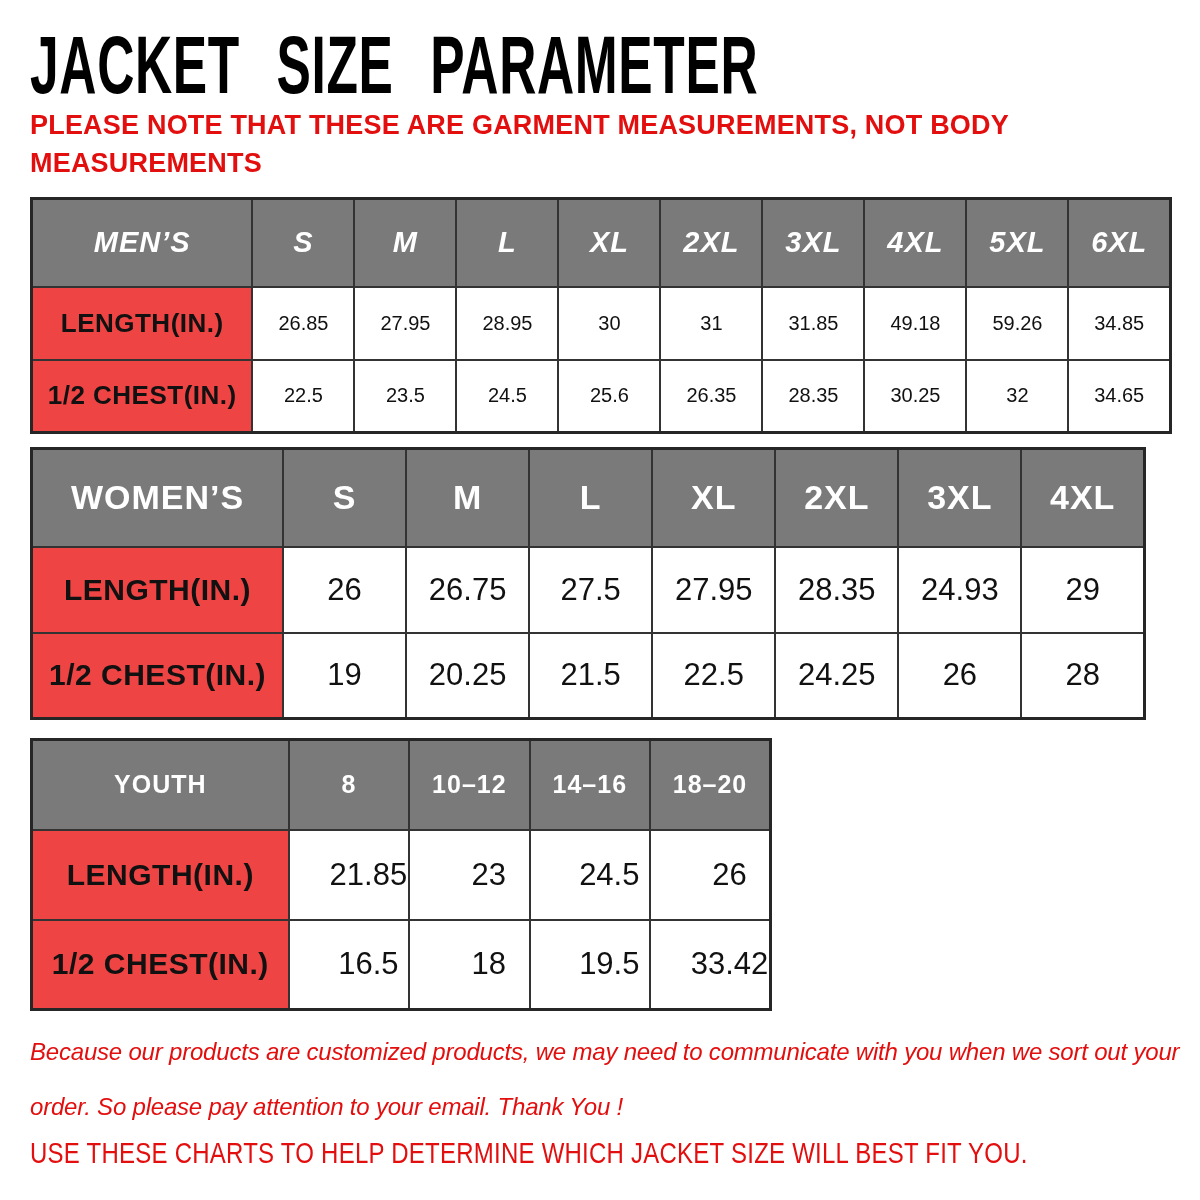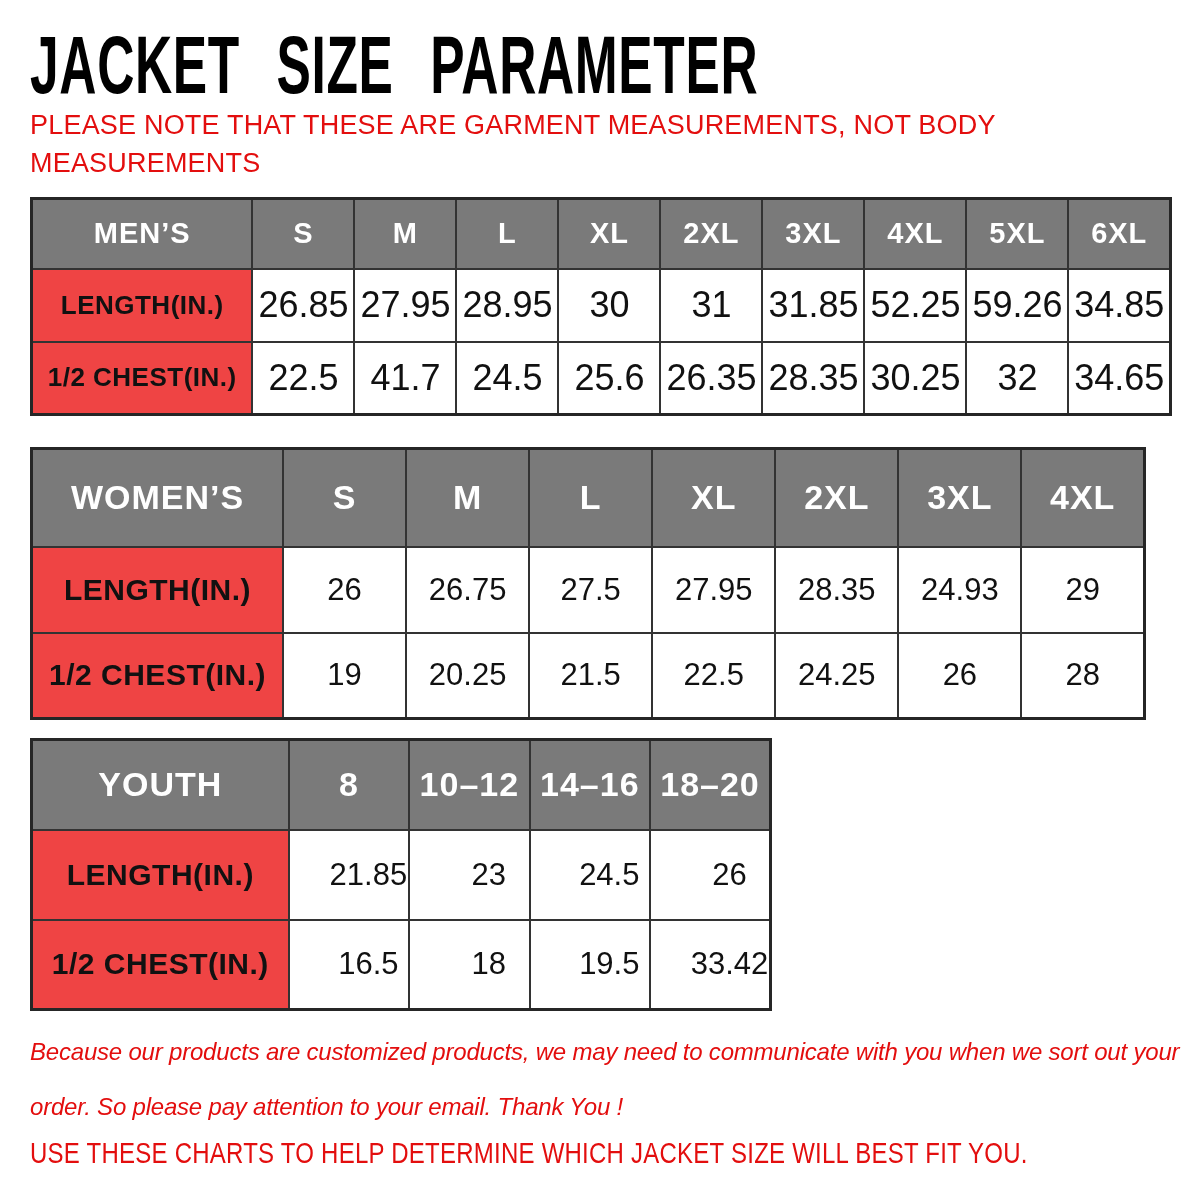--- a/index.html
+++ b/index.html
@@ -15,21 +15,21 @@
     position:absolute;left:30px;top:24px;margin:0;
     font-size:78px;line-height:78px;font-weight:700;color:#000000;
     white-space:nowrap;
     letter-spacing:1px;word-spacing:0.42em;
     transform:scaleX(0.66) scaleY(1.04);transform-origin:left top;
   }
   
   .note{
     position:absolute;left:30px;top:106px;margin:0;
     width:1000px;
-    font-size:27px;line-height:38px;font-weight:400;color:#e30e0e;
+    font-size:27px;line-height:38px;font-weight:700;color:#e30e0e;
     letter-spacing:0.2px;
   }
   
   .size-table{position:absolute;}
   .size-table table{
     width:100%;height:100%;
     border-collapse:collapse;table-layout:fixed;
     border:3px solid #262626;
   }
   .size-table th,.size-table td{
@@ -37,37 +37,37 @@
     text-align:center;vertical-align:middle;
     padding:0;overflow:hidden;
   }
   .size-table thead th{
     background:#7a7a7a;color:#ffffff;font-weight:700;letter-spacing:1px;
   }
   .size-table tbody th{background:#ef4444;color:#111111;font-weight:700;letter-spacing:0.5px;}
   .size-table td{background:#ffffff;color:#111111;font-weight:400;}
 
   .mens{left:30px;top:197px;width:1142px;height:216px;}
-  .mens thead tr{height:70px;}
+  .mens thead tr{height:88px;font-style:italic;}
   .mens tbody tr{height:73px;}
   .mens thead th{font-size:29px;}
   .mens tbody th{font-size:26px;}
-  .mens td{font-size:36px;}
+  .mens td{font-size:20px;}
 
   .womens{left:30px;top:447px;width:1116px;height:258px;}
   .womens thead tr{height:98px;}
   .womens tbody tr{height:86px;}
   .womens thead th{font-size:34px;}
   .womens tbody th{font-size:30px;}
   .womens td{font-size:31px;}
 
   .youth{left:30px;top:738px;width:742px;height:270px;}
   .youth thead tr{height:90px;}
   .youth tbody tr{height:90px;}
-  .youth thead th{font-size:34px;}
+  .youth thead th{font-size:25px;}
   .youth tbody th{font-size:30px;}
   .youth td{font-size:31px;padding-left:39px;}
 
   
   .footer-para{
     position:absolute;left:30px;top:1024px;margin:0;
     width:1165px;
     font-size:24px;line-height:55px;font-weight:400;color:#e30e0e;
     letter-spacing:-0.2px;
     font-style:italic;
@@ -119,28 +119,28 @@
         </thead>
         <tbody>
           <tr>
             <th>LENGTH(IN.)</th>
             <td>26.85</td>
             <td>27.95</td>
             <td>28.95</td>
             <td>30</td>
             <td>31</td>
             <td>31.85</td>
-            <td>52.25</td>
+            <td>49.18</td>
             <td>59.26</td>
             <td>34.85</td>
           </tr>
           <tr>
             <th>1/2 CHEST(IN.)</th>
             <td>22.5</td>
-            <td>41.7</td>
+            <td>23.5</td>
             <td>24.5</td>
             <td>25.6</td>
             <td>26.35</td>
             <td>28.35</td>
             <td>30.25</td>
             <td>32</td>
             <td>34.65</td>
           </tr>
         </tbody>
       </table>

